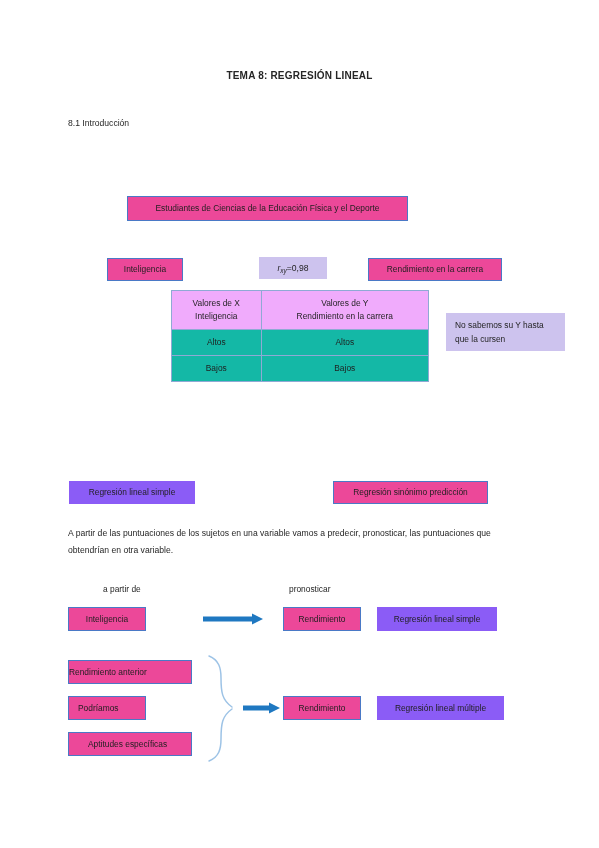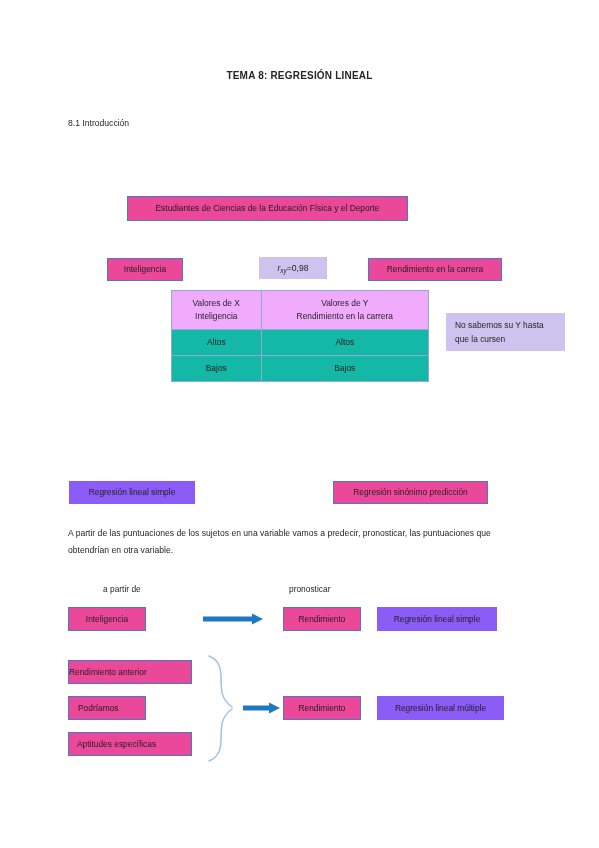--- a/index.html
+++ b/index.html
@@ -179,21 +179,21 @@
     justify-content: flex-start; text-align: left;
   }
   #box-motivacion {
     left: 68px; top: 696px;
     width: 78px; height: 24px;
     justify-content: flex-start; padding-left: 9px; text-align: left;
   }
   #box-aptitudes {
     left: 68px; top: 732px;
     width: 124px; height: 24px;
-    justify-content: flex-start; padding-left: 8px; text-align: left;
+    justify-content: flex-start; padding-left: 19px; text-align: left;
   }
   #box-rendimiento-2 {
     left: 283px; top: 696px;
     width: 78px; height: 24px;
   }
   #box-reg-multiple {
     left: 377px; top: 696px;
     width: 127px; height: 24px;
   }
 

